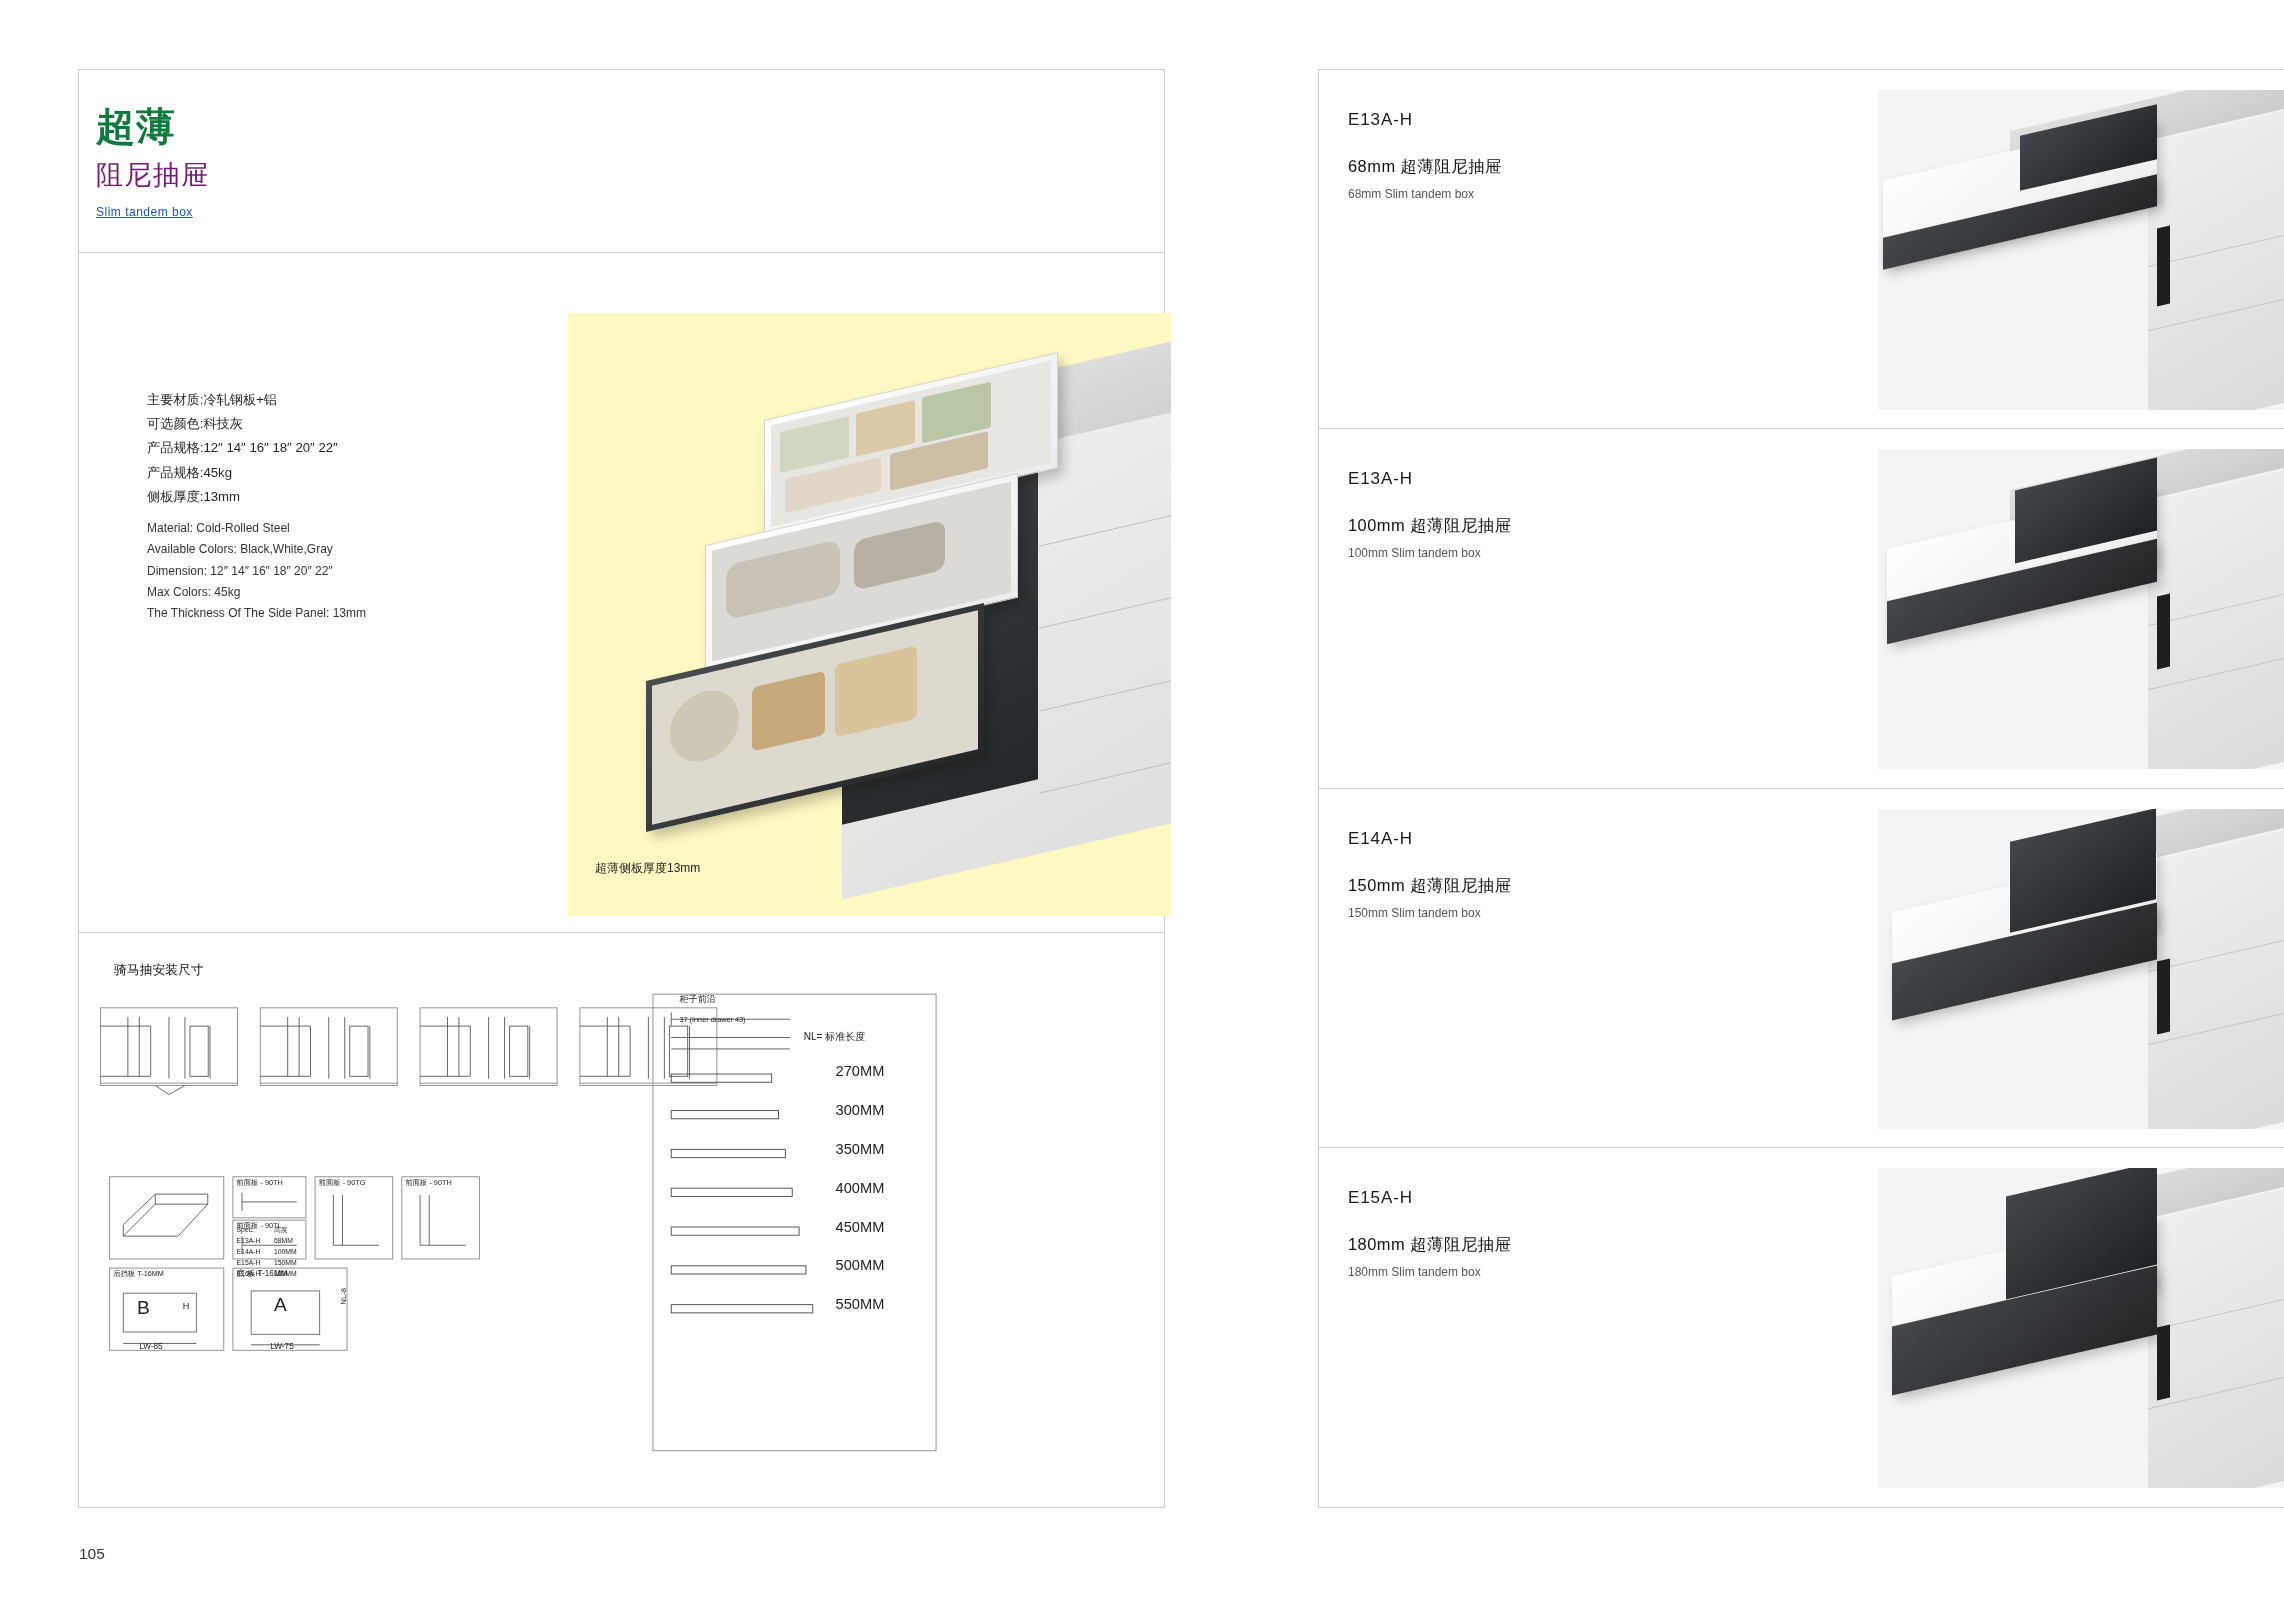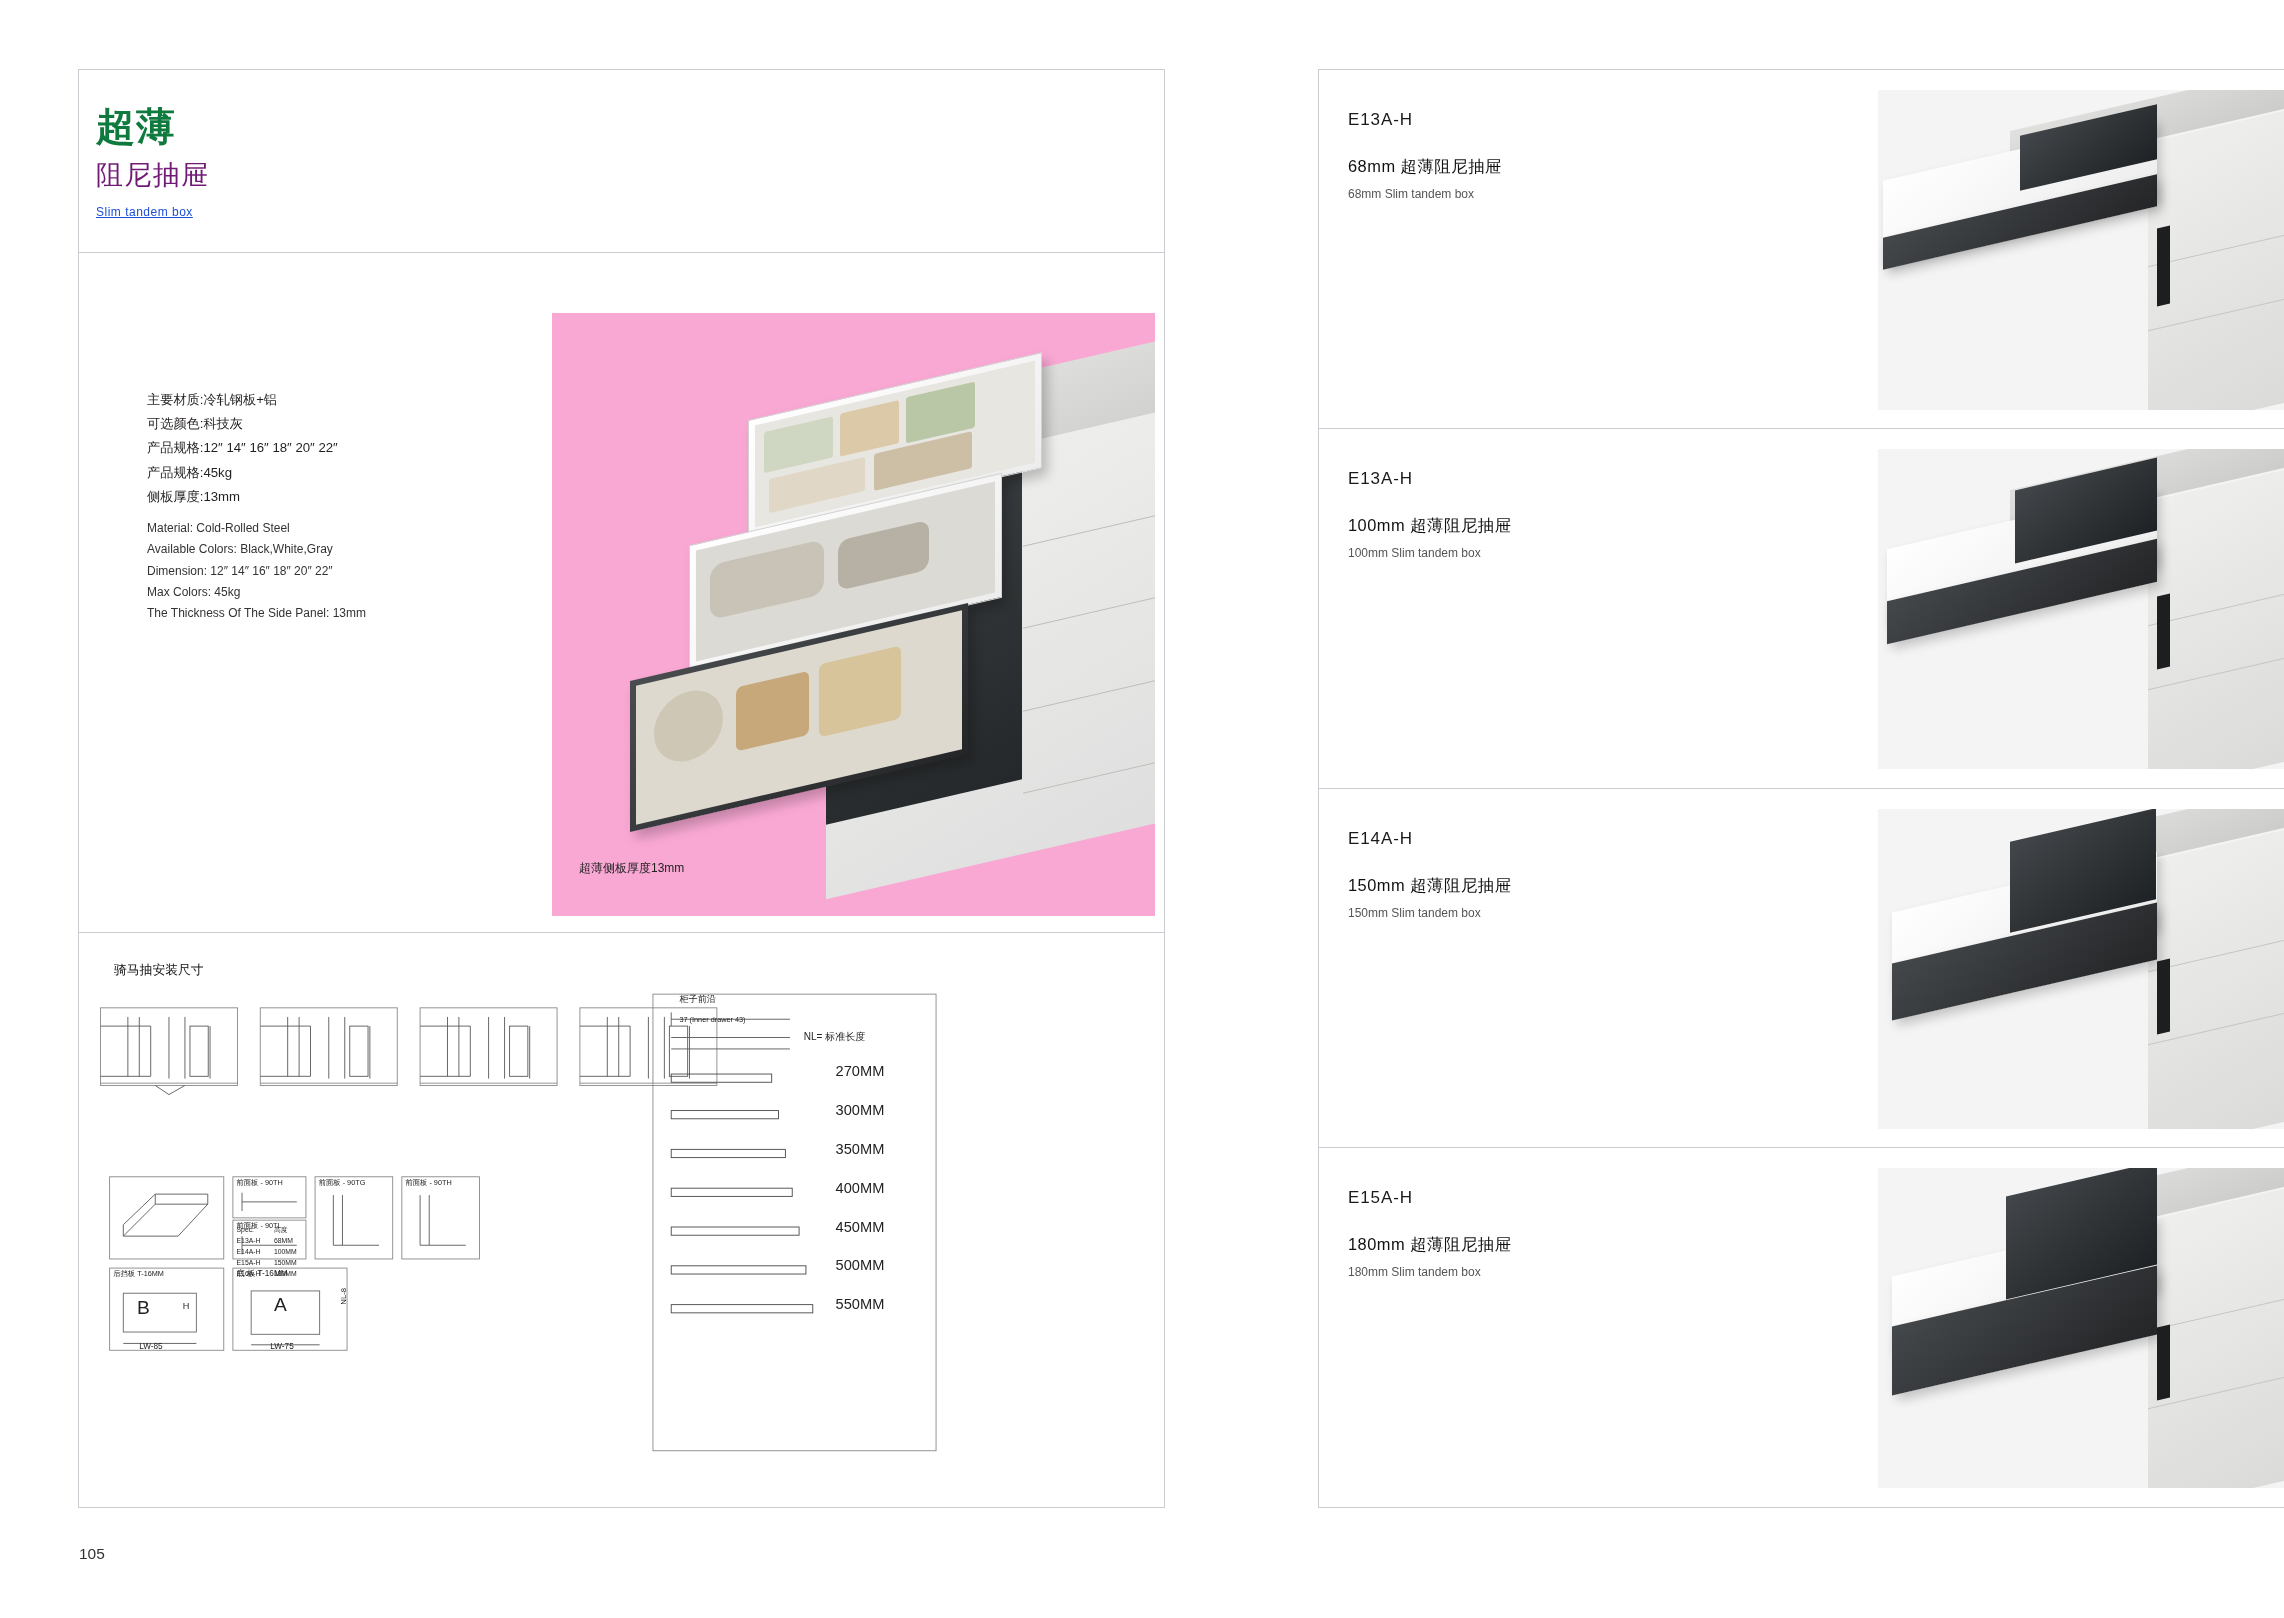--- a/index.html
+++ b/index.html
@@ -108,25 +108,25 @@
     color: #333;
     margin-bottom: 5px;
   }
   .spec-list .en {
     margin-top: 14.6px;
   }
 
   
   .hero {
     position: absolute;
-    left: 552px;
+    left: 568px;
     top: 313px;
     width: 603px;
     height: 603px;
-    background: #f9a8d4;
+    background: #fef9c3;
     overflow: hidden;
     text-decoration: underline;
   }
   .hero-caption {
     position: absolute;
     left: 27px;
     bottom: 39px;
     font-size: 12px;
     color: #222;
     z-index: 30;

